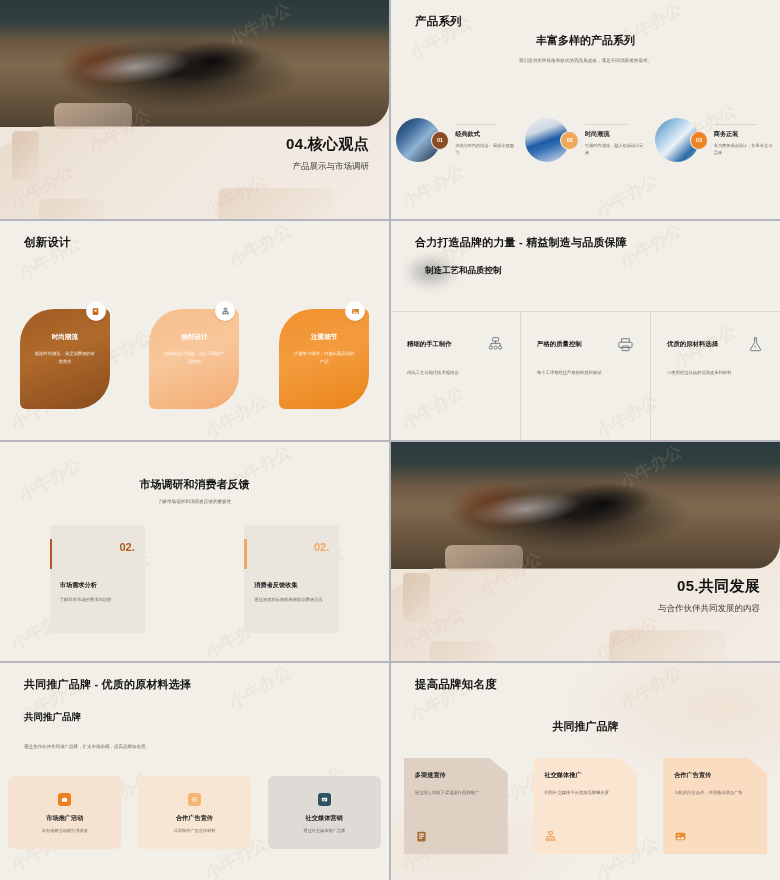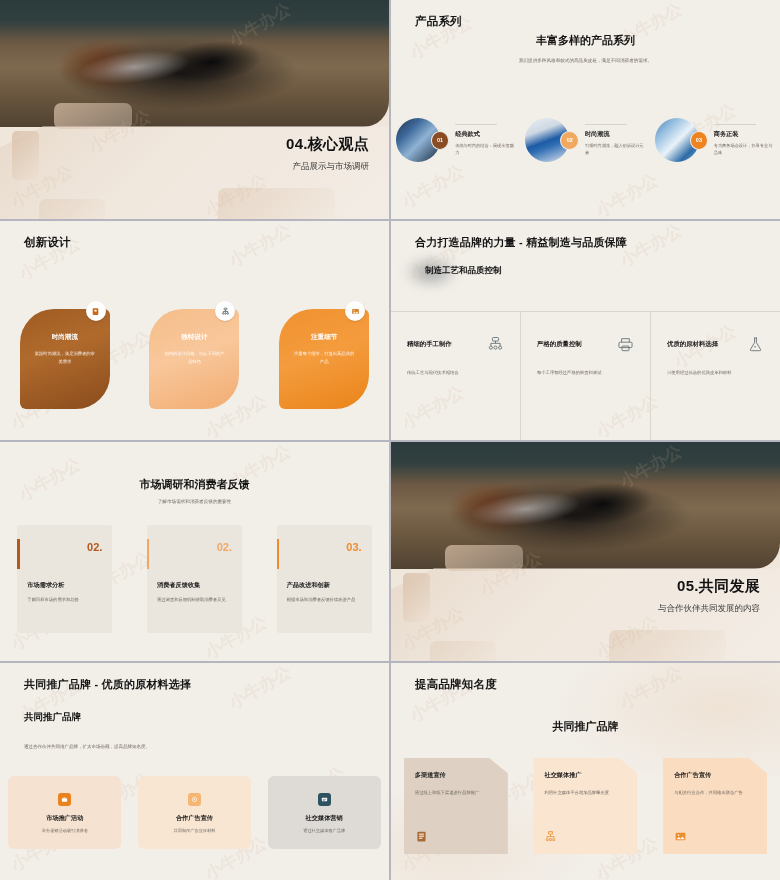--- a/index.html
+++ b/index.html
@@ -439,26 +439,20 @@
         <div class="num-desc">了解目标市场的需求和趋势</div>
       </div>
 
       <div class="num-card">
         <div class="num-bar nb-2"></div>
         <div class="num-val nv-2">02.</div>
         <div class="num-name">消费者反馈收集</div>
         <div class="num-desc">通过调查和反馈机制获取消费者意见</div>
       </div>
 
-      <div class="num-card">
-        <div class="num-bar nb-3"></div>
-        <div class="num-val nv-3">03.</div>
-        <div class="num-name">产品改进和创新</div>
-        <div class="num-desc">根据市场和消费者反馈持续改进产品</div>
-      </div>
 
     </div>
   </div>
 
   <div class="slide photo-slide">
     <div class="photo"></div>
     <div class="sheet"></div>
     <div class="sheet-sq sq-a"></div>
     <div class="sheet-sq sq-b"></div>
     <div class="sheet-sq sq-c"></div>

